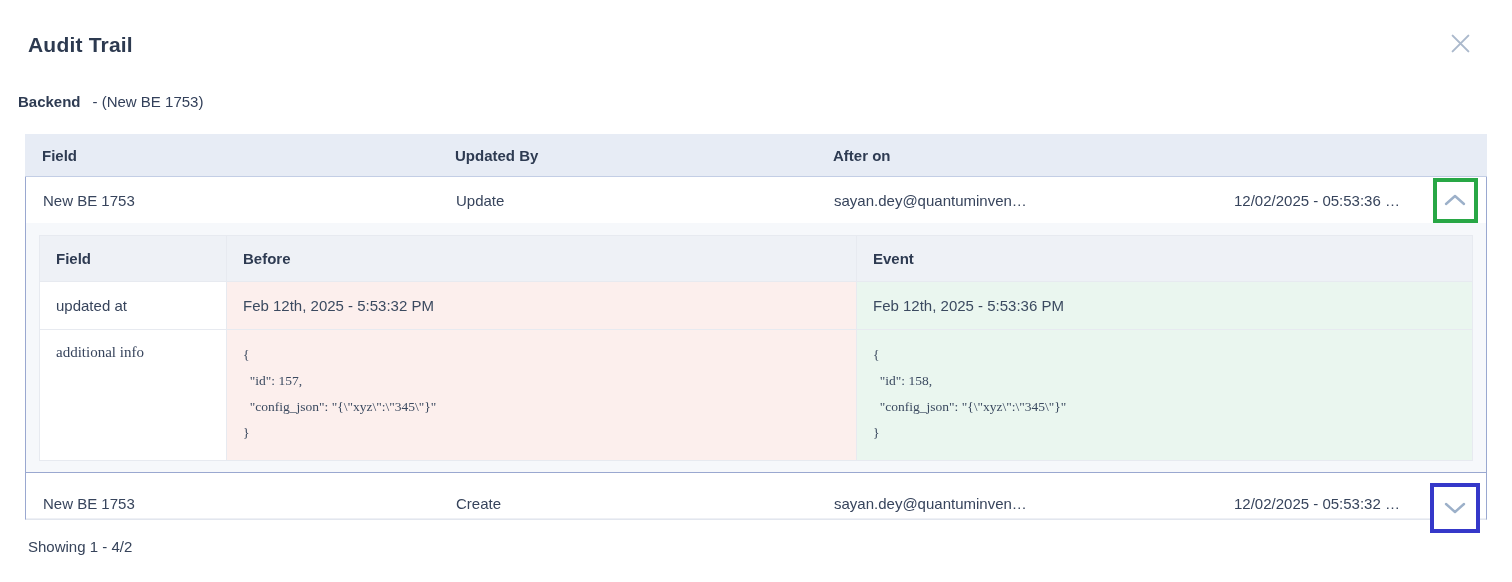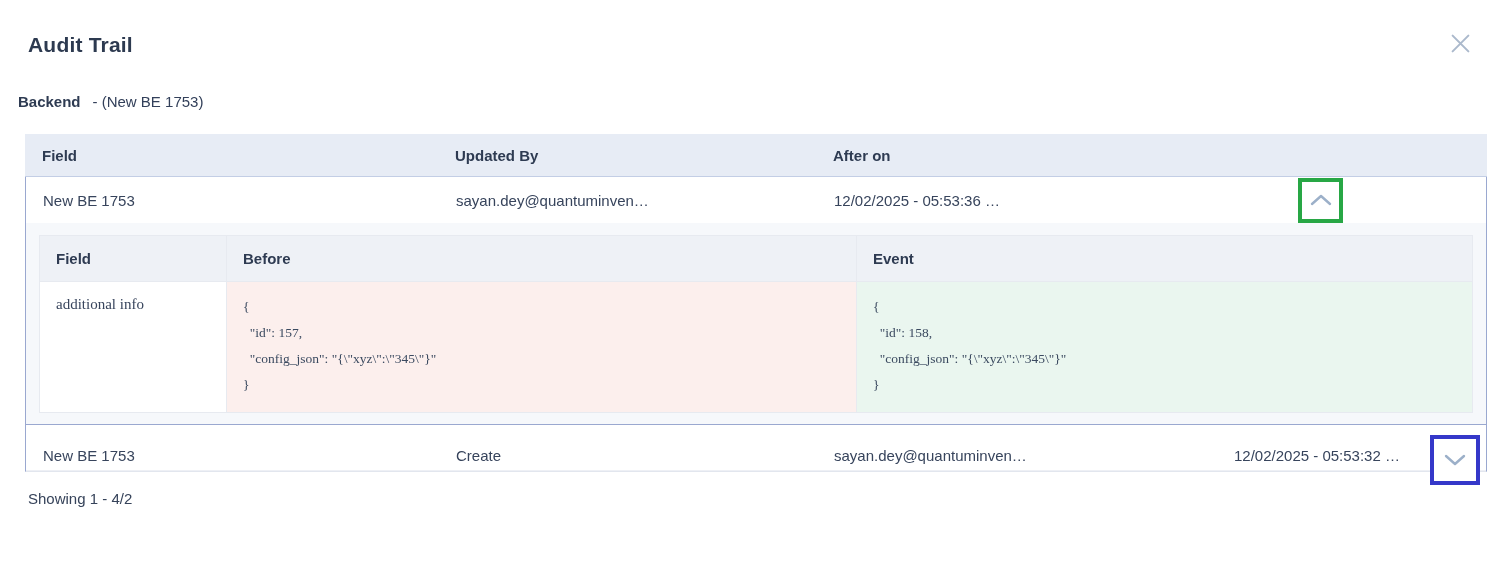--- a/index.html
+++ b/index.html
@@ -109,20 +109,21 @@
       <div class="cell">After on</div>
       <div class="cell"></div>
     </div>
 
     <div class="table-body">
 
       <div class="expanded-group">
 
         <div class="grid-row body-row">
           <div class="cell">New BE 1753</div>
+          <div class="cell">Update</div>
           <div class="cell">sayan.dey@quantuminven…</div>
           <div class="cell">12/02/2025 - 05:53:36 …</div>
           <div class="chev-cell">
             <span class="hl-box hl-green">
               <button class="chev-btn" aria-label="Collapse row">
                 <span>
                   <svg width="22" height="12" viewBox="0 0 22 12">
                     <polyline points="2,10 11,2 20,10" fill="none" stroke="#9cb0c9" stroke-width="2.4" stroke-linecap="round" stroke-linejoin="round"></polyline>
                   </svg>
                 </span>
@@ -139,20 +140,25 @@
                 <col class="col-after">
             </colgroup>
             <thead>
               <tr>
                 <th>Field</th>
                 <th>Before</th>
                 <th>Event</th>
               </tr>
             </thead>
             <tbody>
+              <tr class="diff-row-text">
+                <td class="field-cell">updated at</td>
+                <td class="before-cell">Feb 12th, 2025 - 5:53:32 PM</td>
+                <td class="after-cell">Feb 12th, 2025 - 5:53:36 PM</td>
+              </tr>
               <tr class="diff-row-tall">
                 <td class="field-cell">additional info</td>
                 <td class="before-cell code">{
   "id": 157,
   "config_json": "{\"xyz\":\"345\"}"
 }</td>
                 <td class="after-cell code">{
   "id": 158,
   "config_json": "{\"xyz\":\"345\"}"
 }</td>

